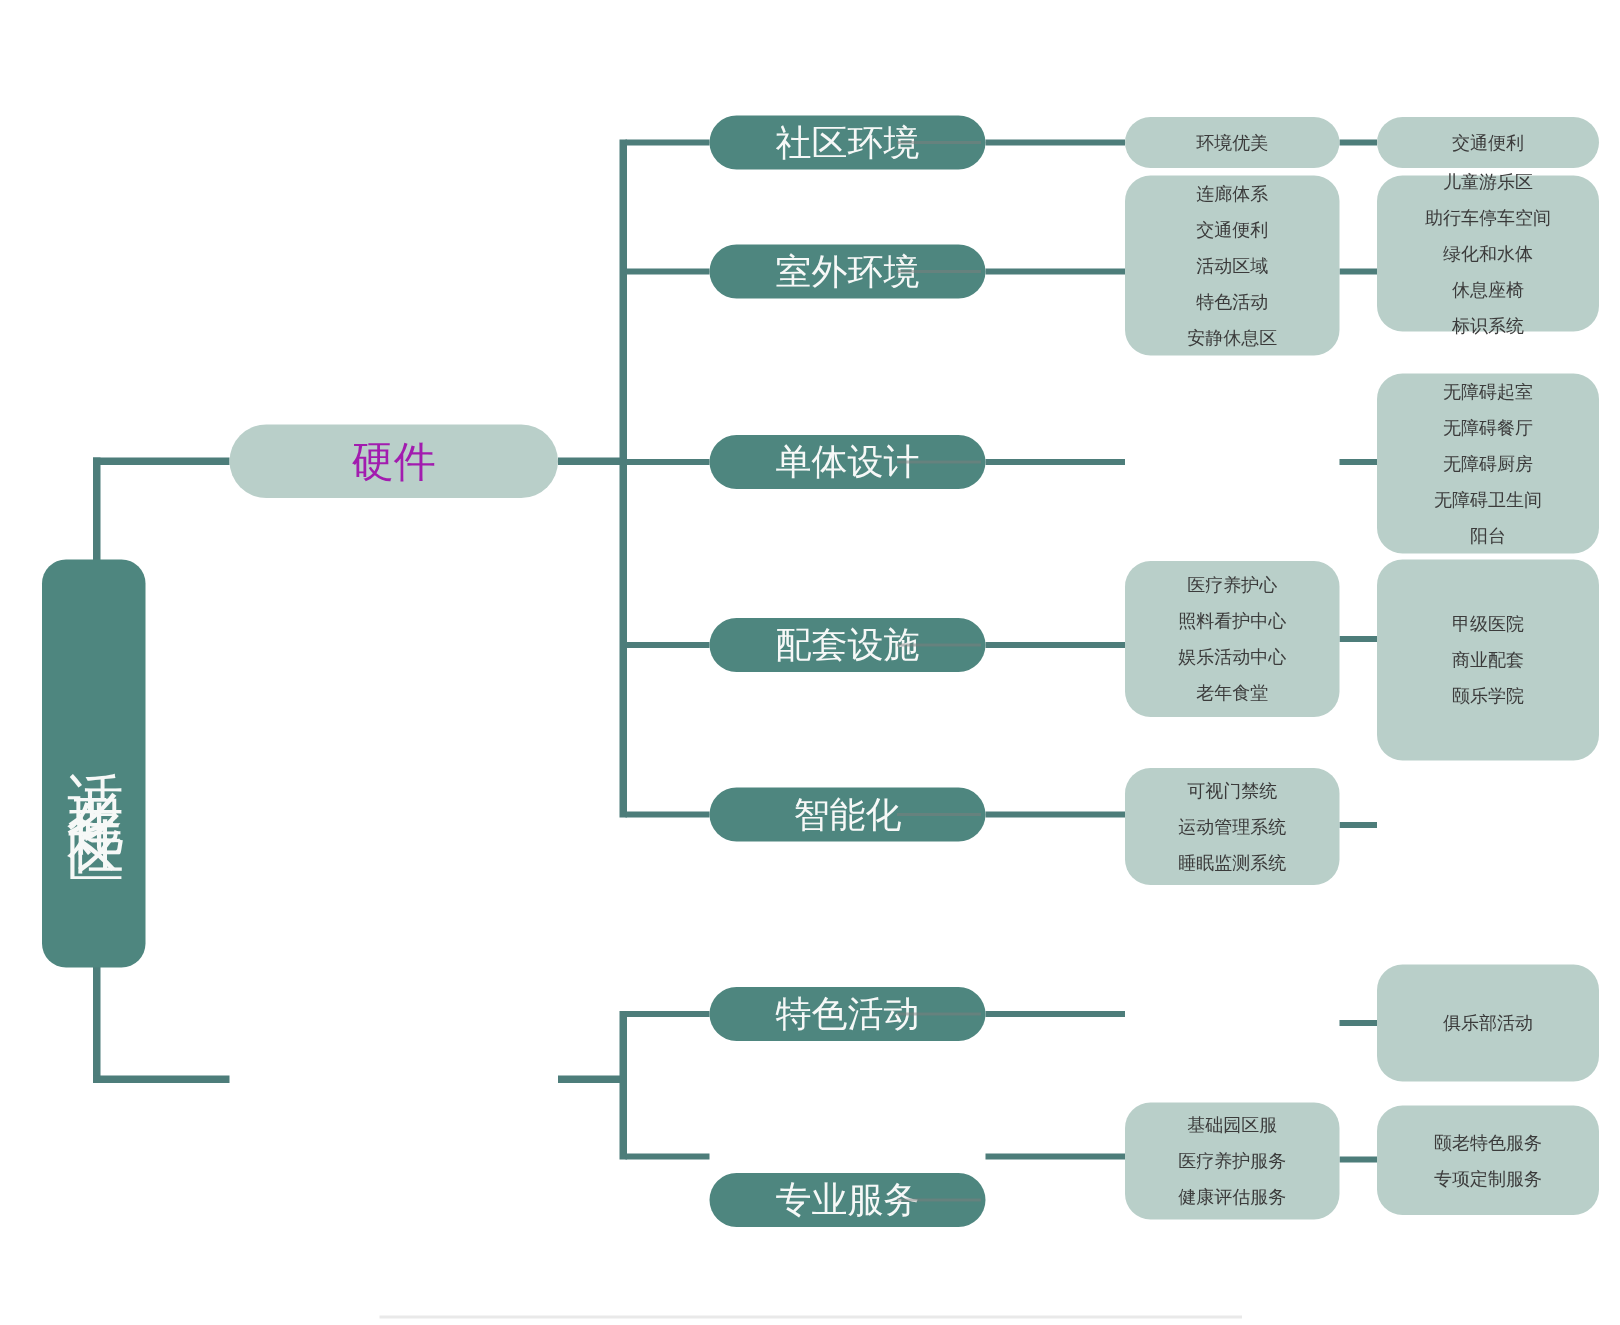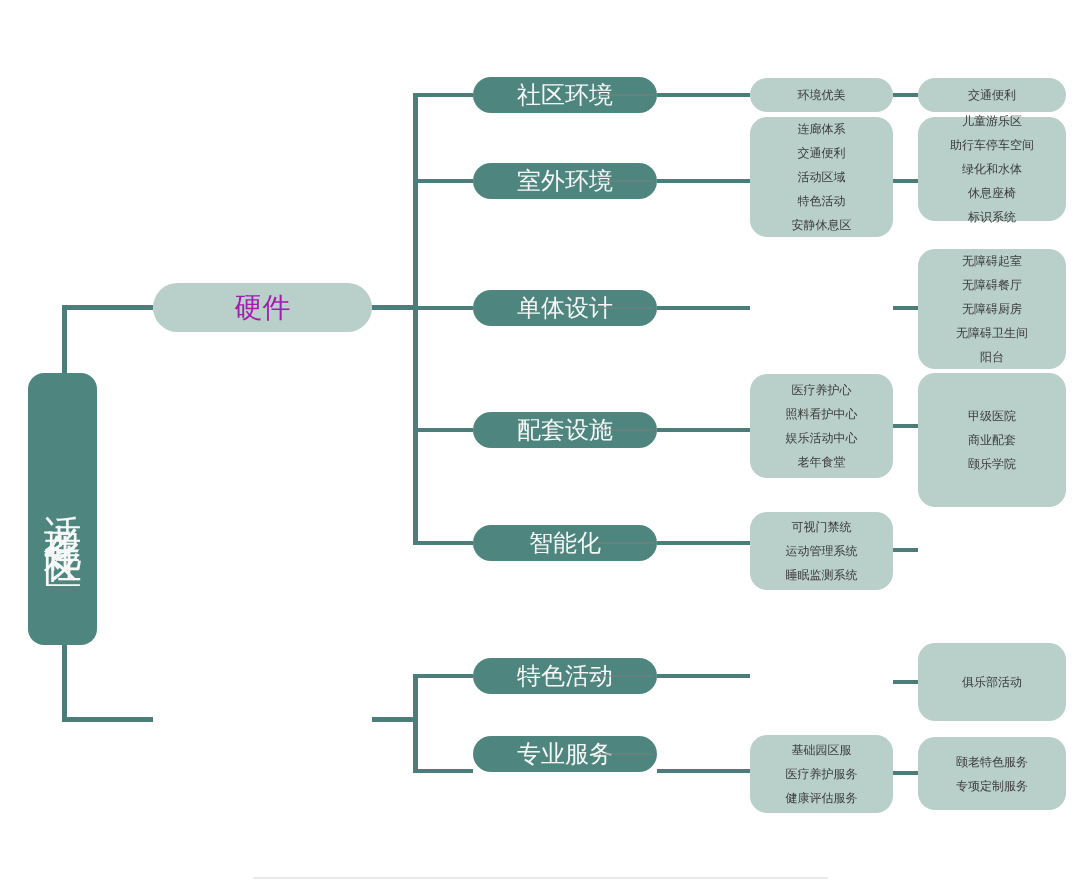--- a/index.html
+++ b/index.html
@@ -116,21 +116,21 @@
 颐乐学院</div>
 
   <div class="node-dark" style="top:525px">智能化</div>
   <div class="box-light col1" style="top:512px;height:78px">可视门禁统
 运动管理系统
 睡眠监测系统</div>
 
   <div class="node-dark" style="top:658px">特色活动</div>
   <div class="box-light col2" style="top:643px;height:78px">俱乐部活动</div>
 
-  <div class="node-dark" style="top:736px">专业服务</div>
+  <div class="node-dark" style="top:782px">专业服务</div>
   <div class="box-light col1" style="top:735px;height:78px">基础园区服
 医疗养护服务
 健康评估服务</div>
   <div class="box-light col2" style="top:737px;height:73px">颐老特色服务
 专项定制服务</div>
 
   <div class="hairline" style="left:253px;top:877px;width:575px;height:2px"></div>
 
 </div>
 

